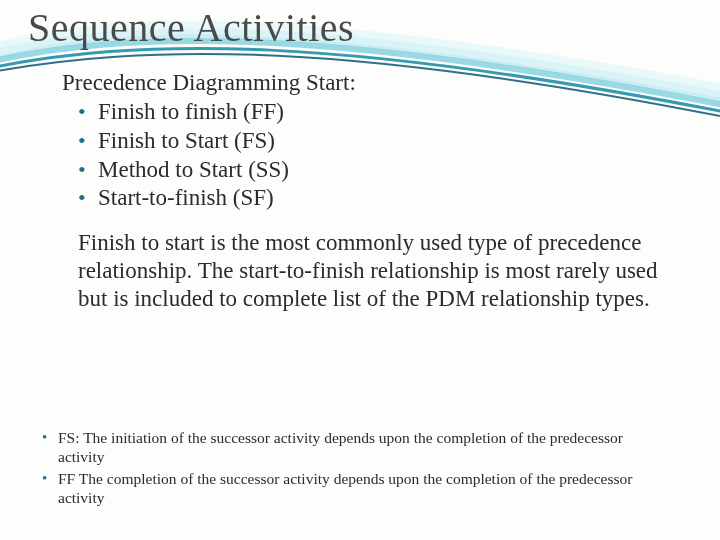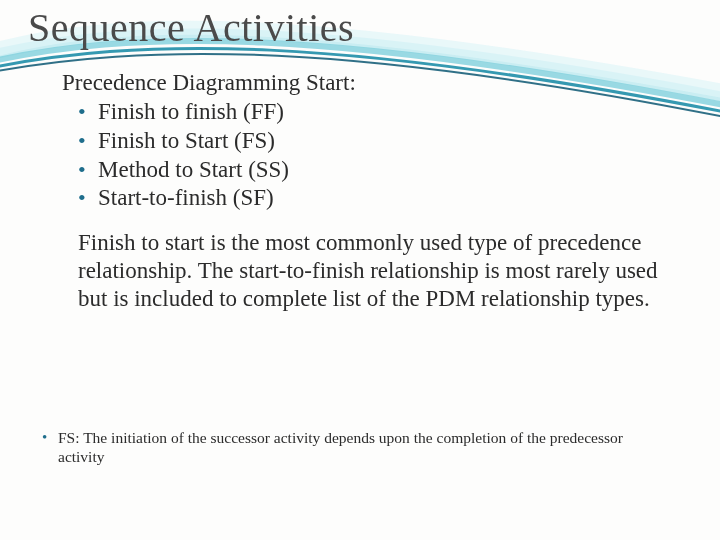--- a/index.html
+++ b/index.html
@@ -122,15 +122,16 @@
       <li>Finish to finish (FF)</li>
       <li>Finish to Start (FS)</li>
       <li>Method to Start (SS)</li>
       <li>Start-to-finish (SF)</li>
     </ul>
     <div class="para">Finish to start is the most commonly used type of precedence relationship. The start-to-finish relationship is most rarely used but is included to complete list of the PDM relationship types.</div>
   </div>
 
   <ul class="footnotes">
     <li>FS: The initiation of the successor activity depends upon the completion of the predecessor activity</li>
+    <li>FF The completion of the successor activity depends upon the completion of the predecessor activity</li>
   </ul>
 
 </div>
 
 </body></html>

